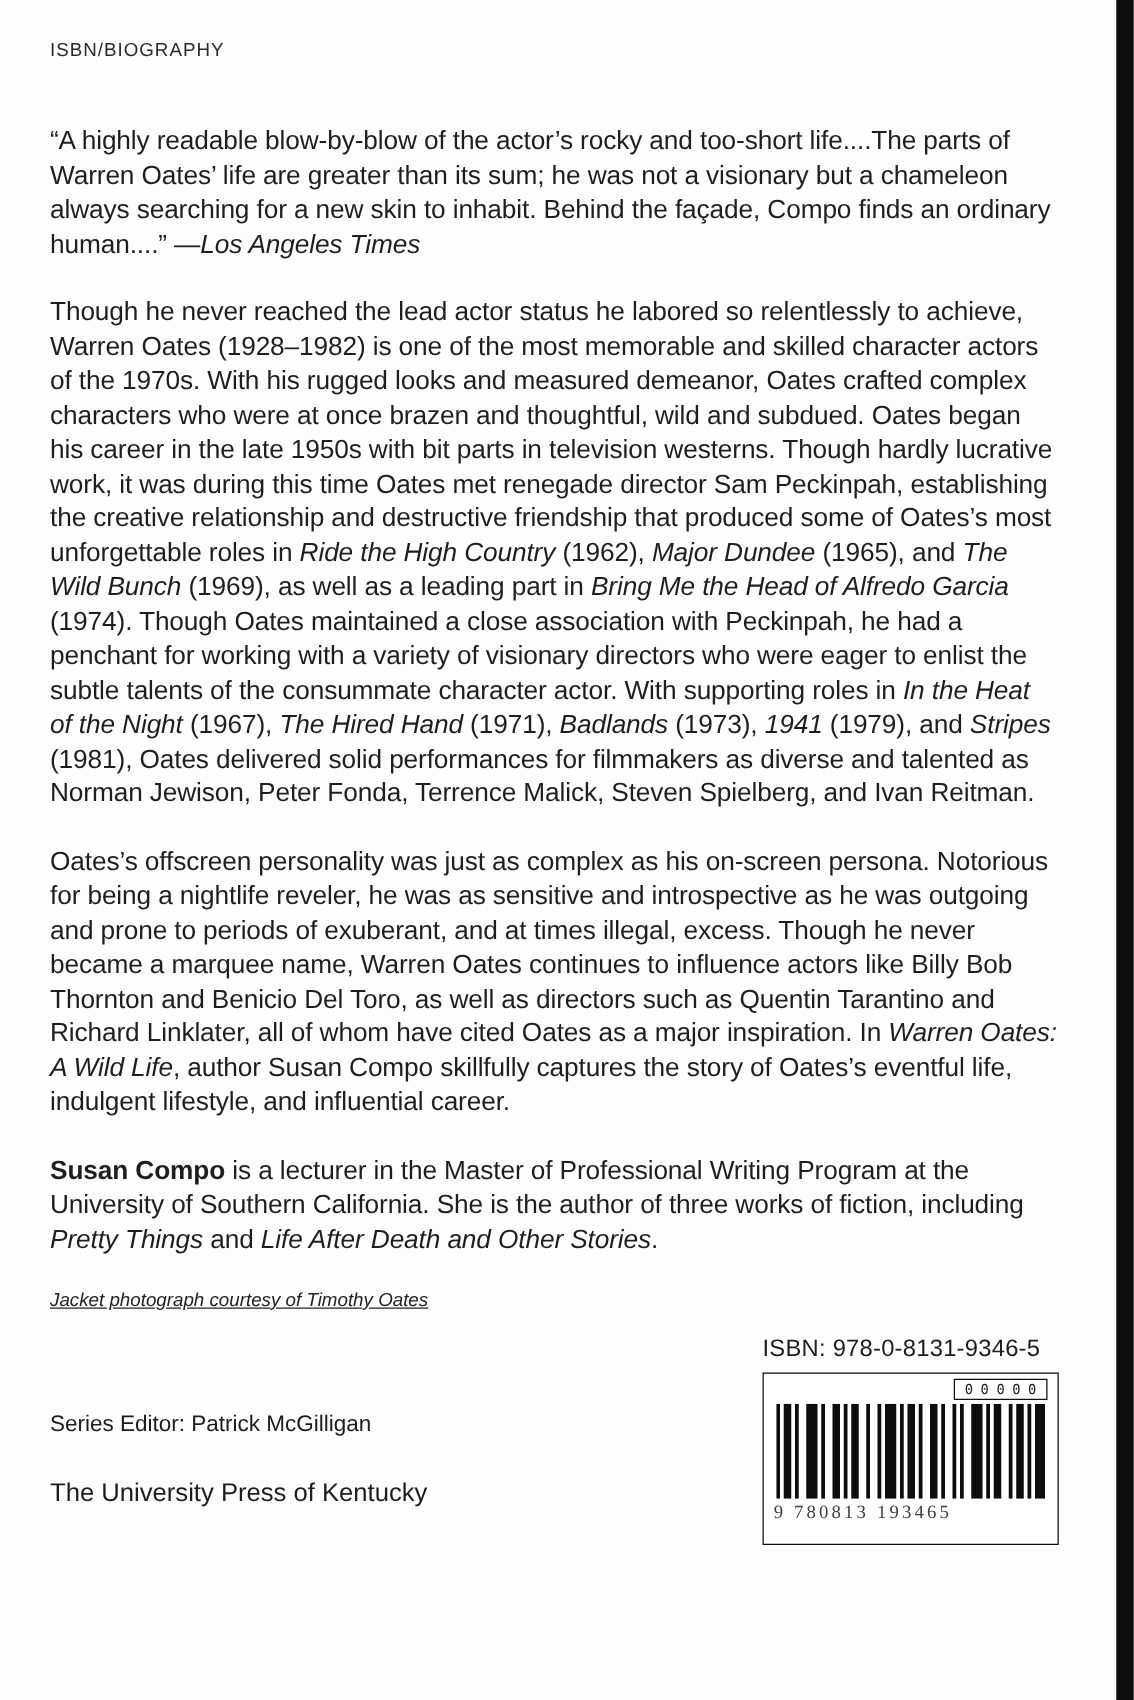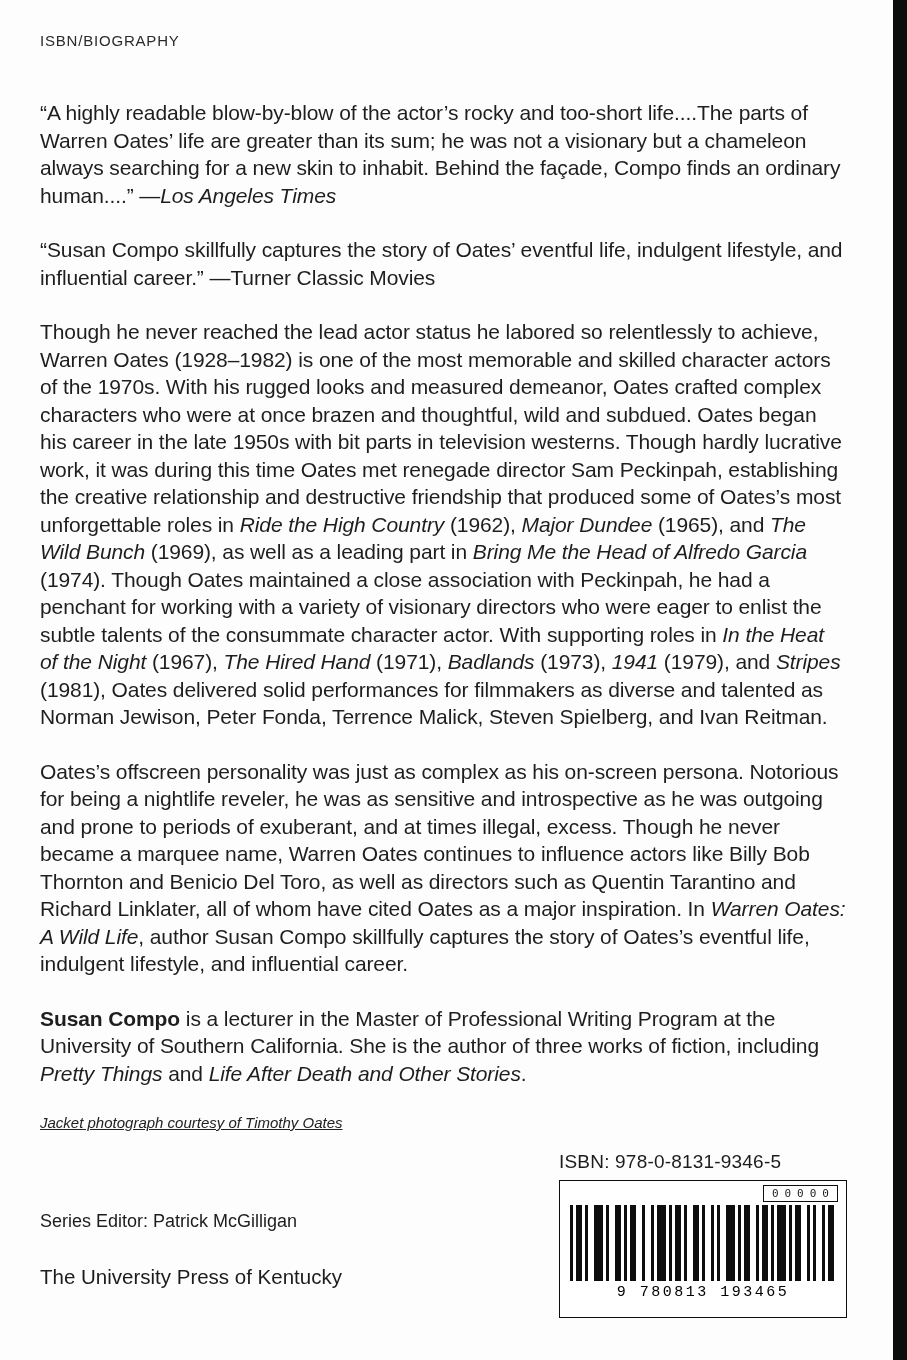--- a/index.html
+++ b/index.html
@@ -26,56 +26,55 @@
     margin: 0 0 27px 0; color: #1e1e1e;
   }
   .credit {
     font-size: 15px; font-style: italic; margin: 14px 0 0 0; color: #222; text-decoration: underline;
   }
   .bottom { position: relative; margin-top: 18px; height: 225px; }
   .imprint { position: absolute; left: 0; top: 62px; }
   .series { font-size: 19px; letter-spacing: 0.4px; margin-bottom: 4px; }
   .series-editor { font-size: 18px; }
   .publisher { font-size: 20.5px; margin-top: 33px; }
-  .isbn-block { position: absolute; top: 2px; right: 0; width: 288px; }
+  .isbn-block { position: absolute; top: 2px; right: 0; width: 237px; }
   .isbn-label { font-size: 19px; margin-bottom: 7px; letter-spacing: 0.2px; }
   .barcode-box {
     border: 1.5px solid #0d0d0d; background: #ffffff;
     height: 138px; box-sizing: border-box; padding: 4px 8px 6px 8px;
     display: flex; flex-direction: column;
   }
   .supplement {
     align-self: flex-end; border: 1px solid #0d0d0d;
     font-family: "DejaVu Sans Mono", monospace;
     font-size: 11px; letter-spacing: 6px; padding: 1px 2px 1px 8px;
     margin-bottom: 3px;
   }
   .bars {
     display: flex; flex-direction: row; align-items: stretch;
     height: 76px; overflow: hidden; margin: 0 2px;
   }
   .bars .bar { background: #0d0d0d; height: 100%; flex: 0 0 auto; }
   .bars .gap { background: transparent; height: 100%; flex: 0 0 auto; }
   .barcode-number {
-    font-family: Liberation Mono, monospace;
+    font-family: Liberation Serif, serif;
     font-size: 15px; letter-spacing: 2.5px; margin-top: 3px;
-    text-align: center; color: #000000;
+    color: #404040;
   }
 </style>
 </head>
 <body>
 
 <div class="cover">
   <div class="content">
 
     <div class="category">ISBN/BIOGRAPHY</div>
 
     <p class="quote"><span>“A highly readable blow-by-blow of the actor’s rocky and too-short life....The parts of Warren Oates’ life are greater than its sum; he was not a visionary but a chameleon always searching for a new skin to inhabit. Behind the façade, Compo finds an ordinary human....” —</span><span style="font-style: italic;">Los Angeles Times</span></p>
 
-    <p class="quote"><span>“Susan Compo skillfully captures the story of Oates’ eventful life, indulgent lifestyle, and influential career.” —Turner Classic Movies</span></p>
 
     <p class="body-para"><span>Though he never reached the lead actor status he labored so relentlessly to achieve, Warren Oates (1928–1982) is one of the most memorable and skilled character actors of the 1970s. With his rugged looks and measured demeanor, Oates crafted complex characters who were at once brazen and thoughtful, wild and subdued. Oates began his career in the late 1950s with bit parts in television westerns. Though hardly lucrative work, it was during this time Oates met renegade director Sam Peckinpah, establishing the creative relationship and destructive friendship that produced some of Oates’s most unforgettable roles in </span><span style="font-style: italic;">Ride the High Country</span><span> (1962), </span><span style="font-style: italic;">Major Dundee</span><span> (1965), and </span><span style="font-style: italic;">The Wild Bunch</span><span> (1969), as well as a leading part in </span><span style="font-style: italic;">Bring Me the Head of Alfredo Garcia</span><span> (1974). Though Oates maintained a close association with Peckinpah, he had a penchant for working with a variety of visionary directors who were eager to enlist the subtle talents of the consummate character actor. With supporting roles in </span><span style="font-style: italic;">In the Heat of the Night</span><span> (1967), </span><span style="font-style: italic;">The Hired Hand</span><span> (1971), </span><span style="font-style: italic;">Badlands</span><span> (1973), </span><span style="font-style: italic;">1941</span><span> (1979), and </span><span style="font-style: italic;">Stripes</span><span> (1981), Oates delivered solid performances for filmmakers as diverse and talented as Norman Jewison, Peter Fonda, Terrence Malick, Steven Spielberg, and Ivan Reitman.</span></p>
 
     <p class="body-para"><span>Oates’s offscreen personality was just as complex as his on-screen persona. Notorious for being a nightlife reveler, he was as sensitive and introspective as he was outgoing and prone to periods of exuberant, and at times illegal, excess. Though he never became a marquee name, Warren Oates continues to influence actors like Billy Bob Thornton and Benicio Del Toro, as well as directors such as Quentin Tarantino and Richard Linklater, all of whom have cited Oates as a major inspiration. In </span><span style="font-style: italic;">Warren Oates: A Wild Life</span><span>, author Susan Compo skillfully captures the story of Oates’s eventful life, indulgent lifestyle, and influential career.</span></p>
 
     <p class="body-para"><span style="font-weight: bold;">Susan Compo</span><span> is a lecturer in the Master of Professional Writing Program at the University of Southern California. She is the author of three works of fiction, including </span><span style="font-style: italic;">Pretty Things</span><span> and </span><span style="font-style: italic;">Life After Death and Other Stories</span><span>.</span></p>
 
     <p class="credit">Jacket photograph courtesy of Timothy Oates</p>
 
     <div class="bottom">

